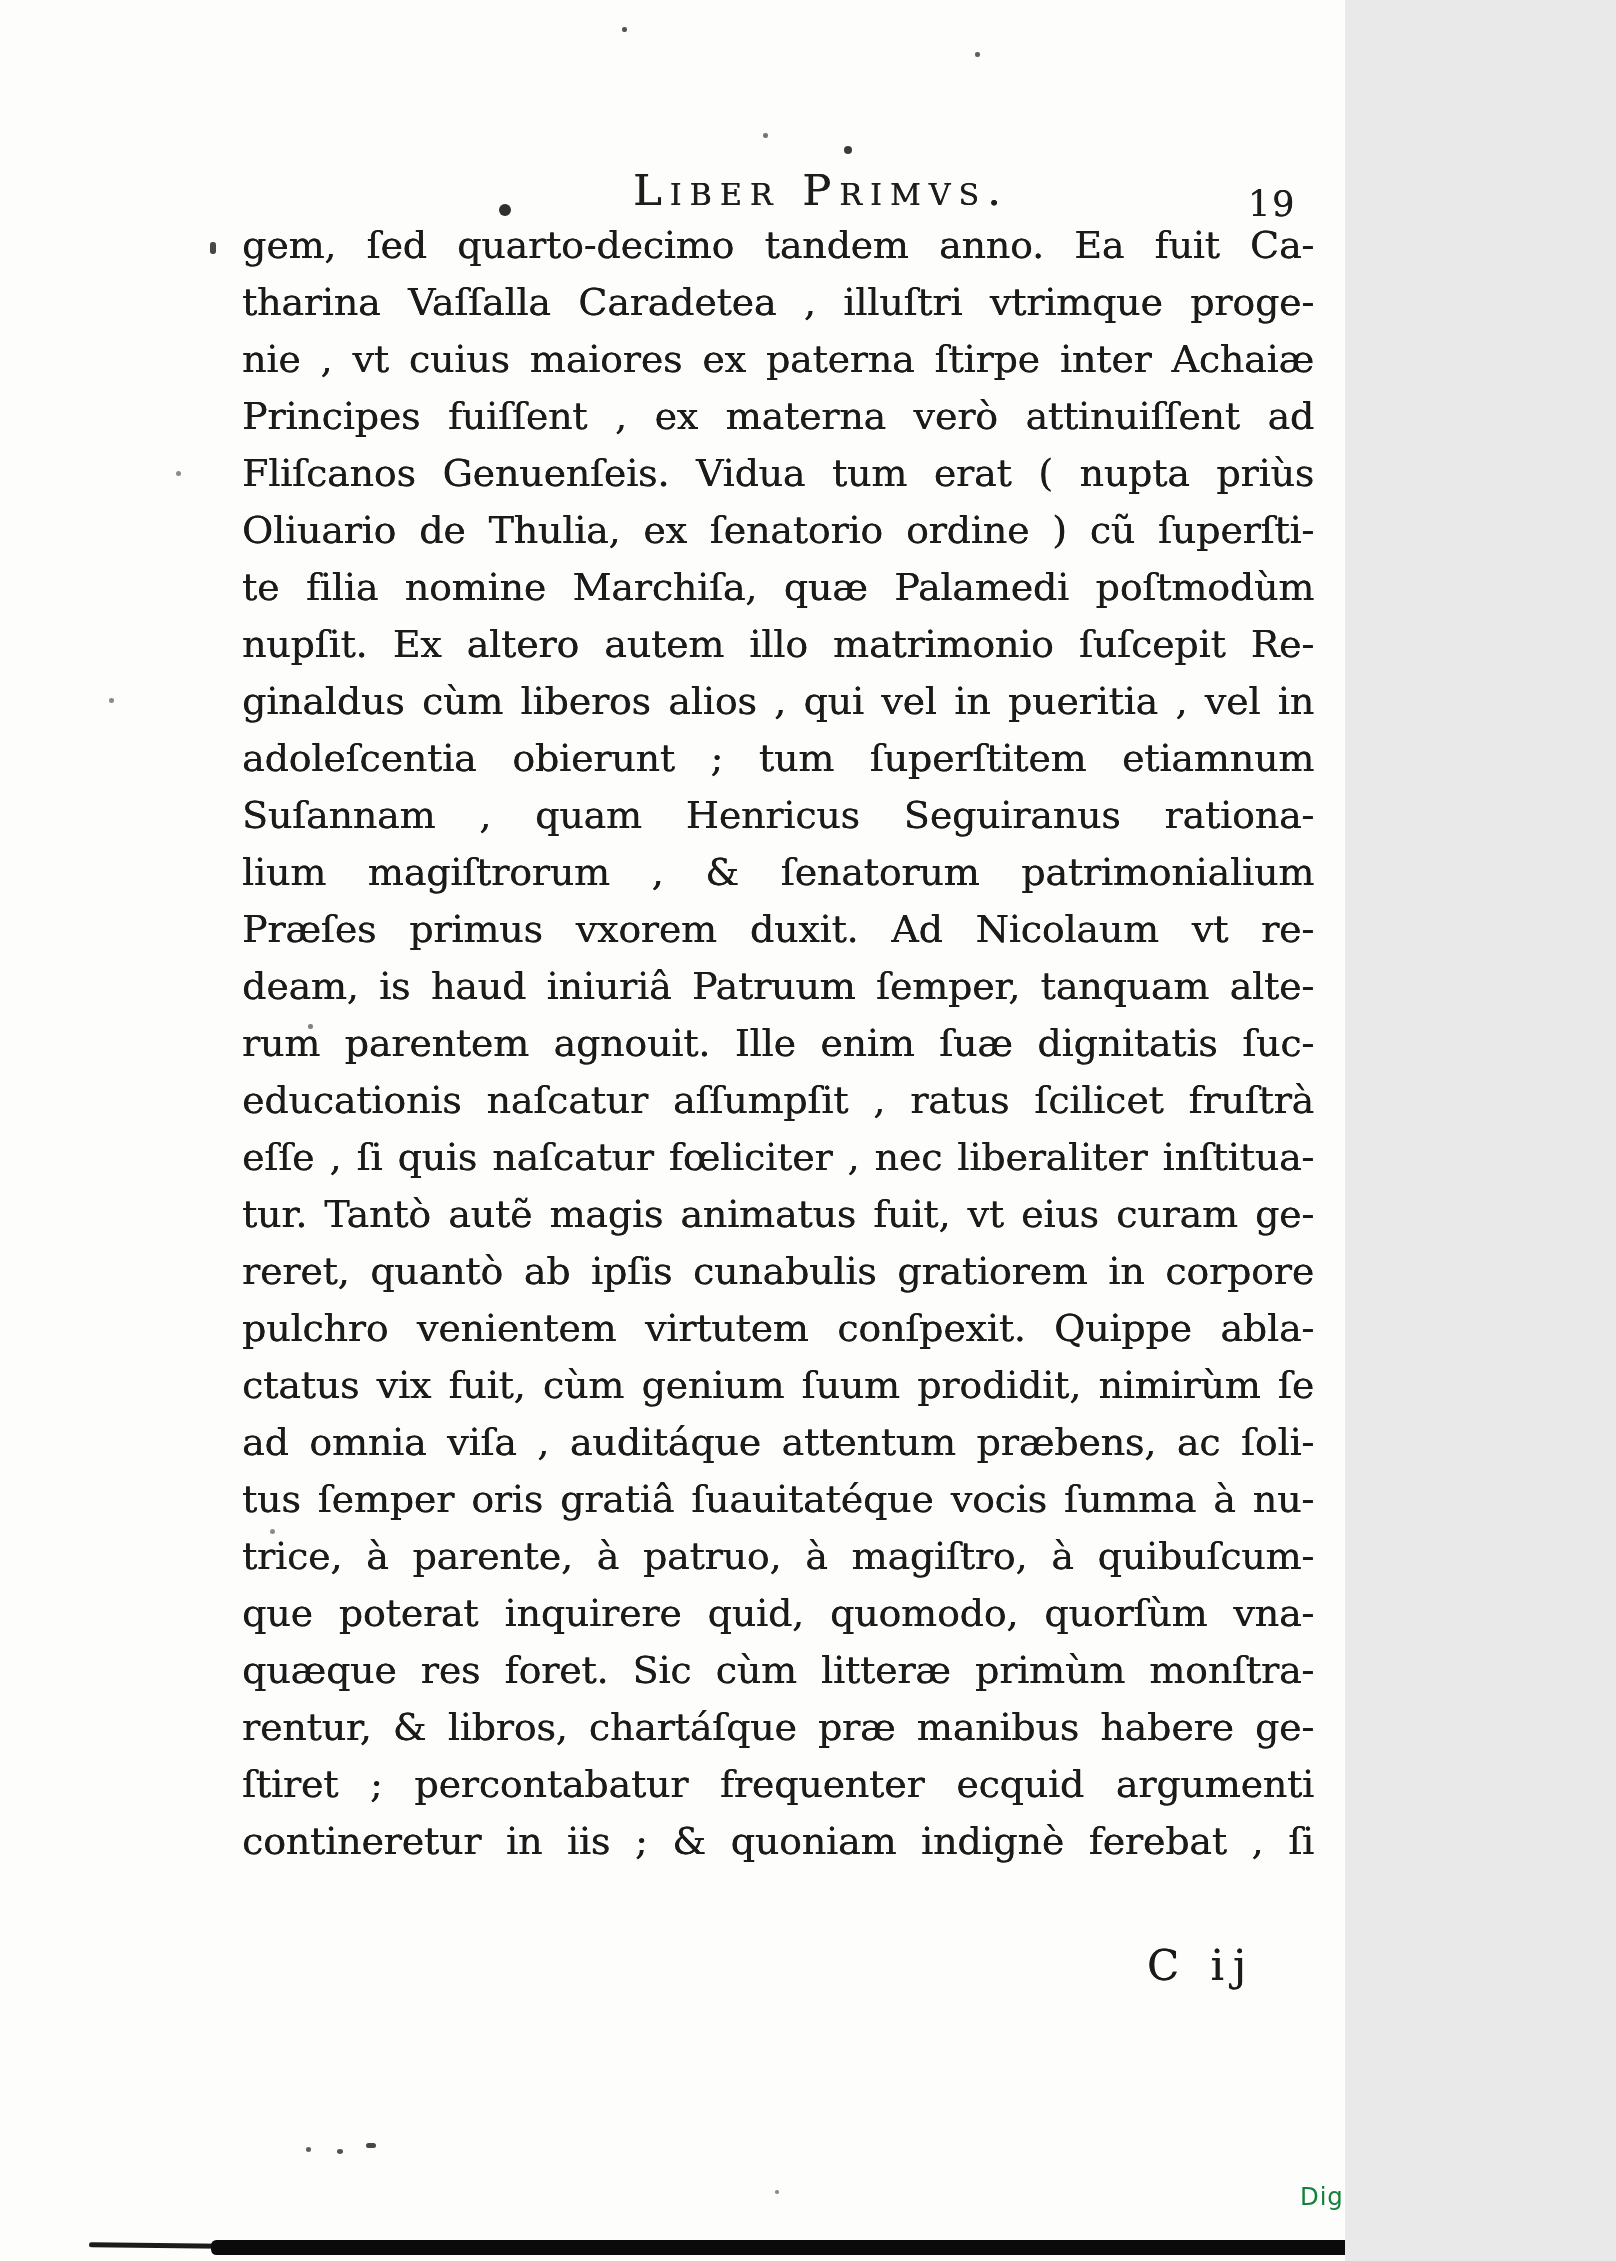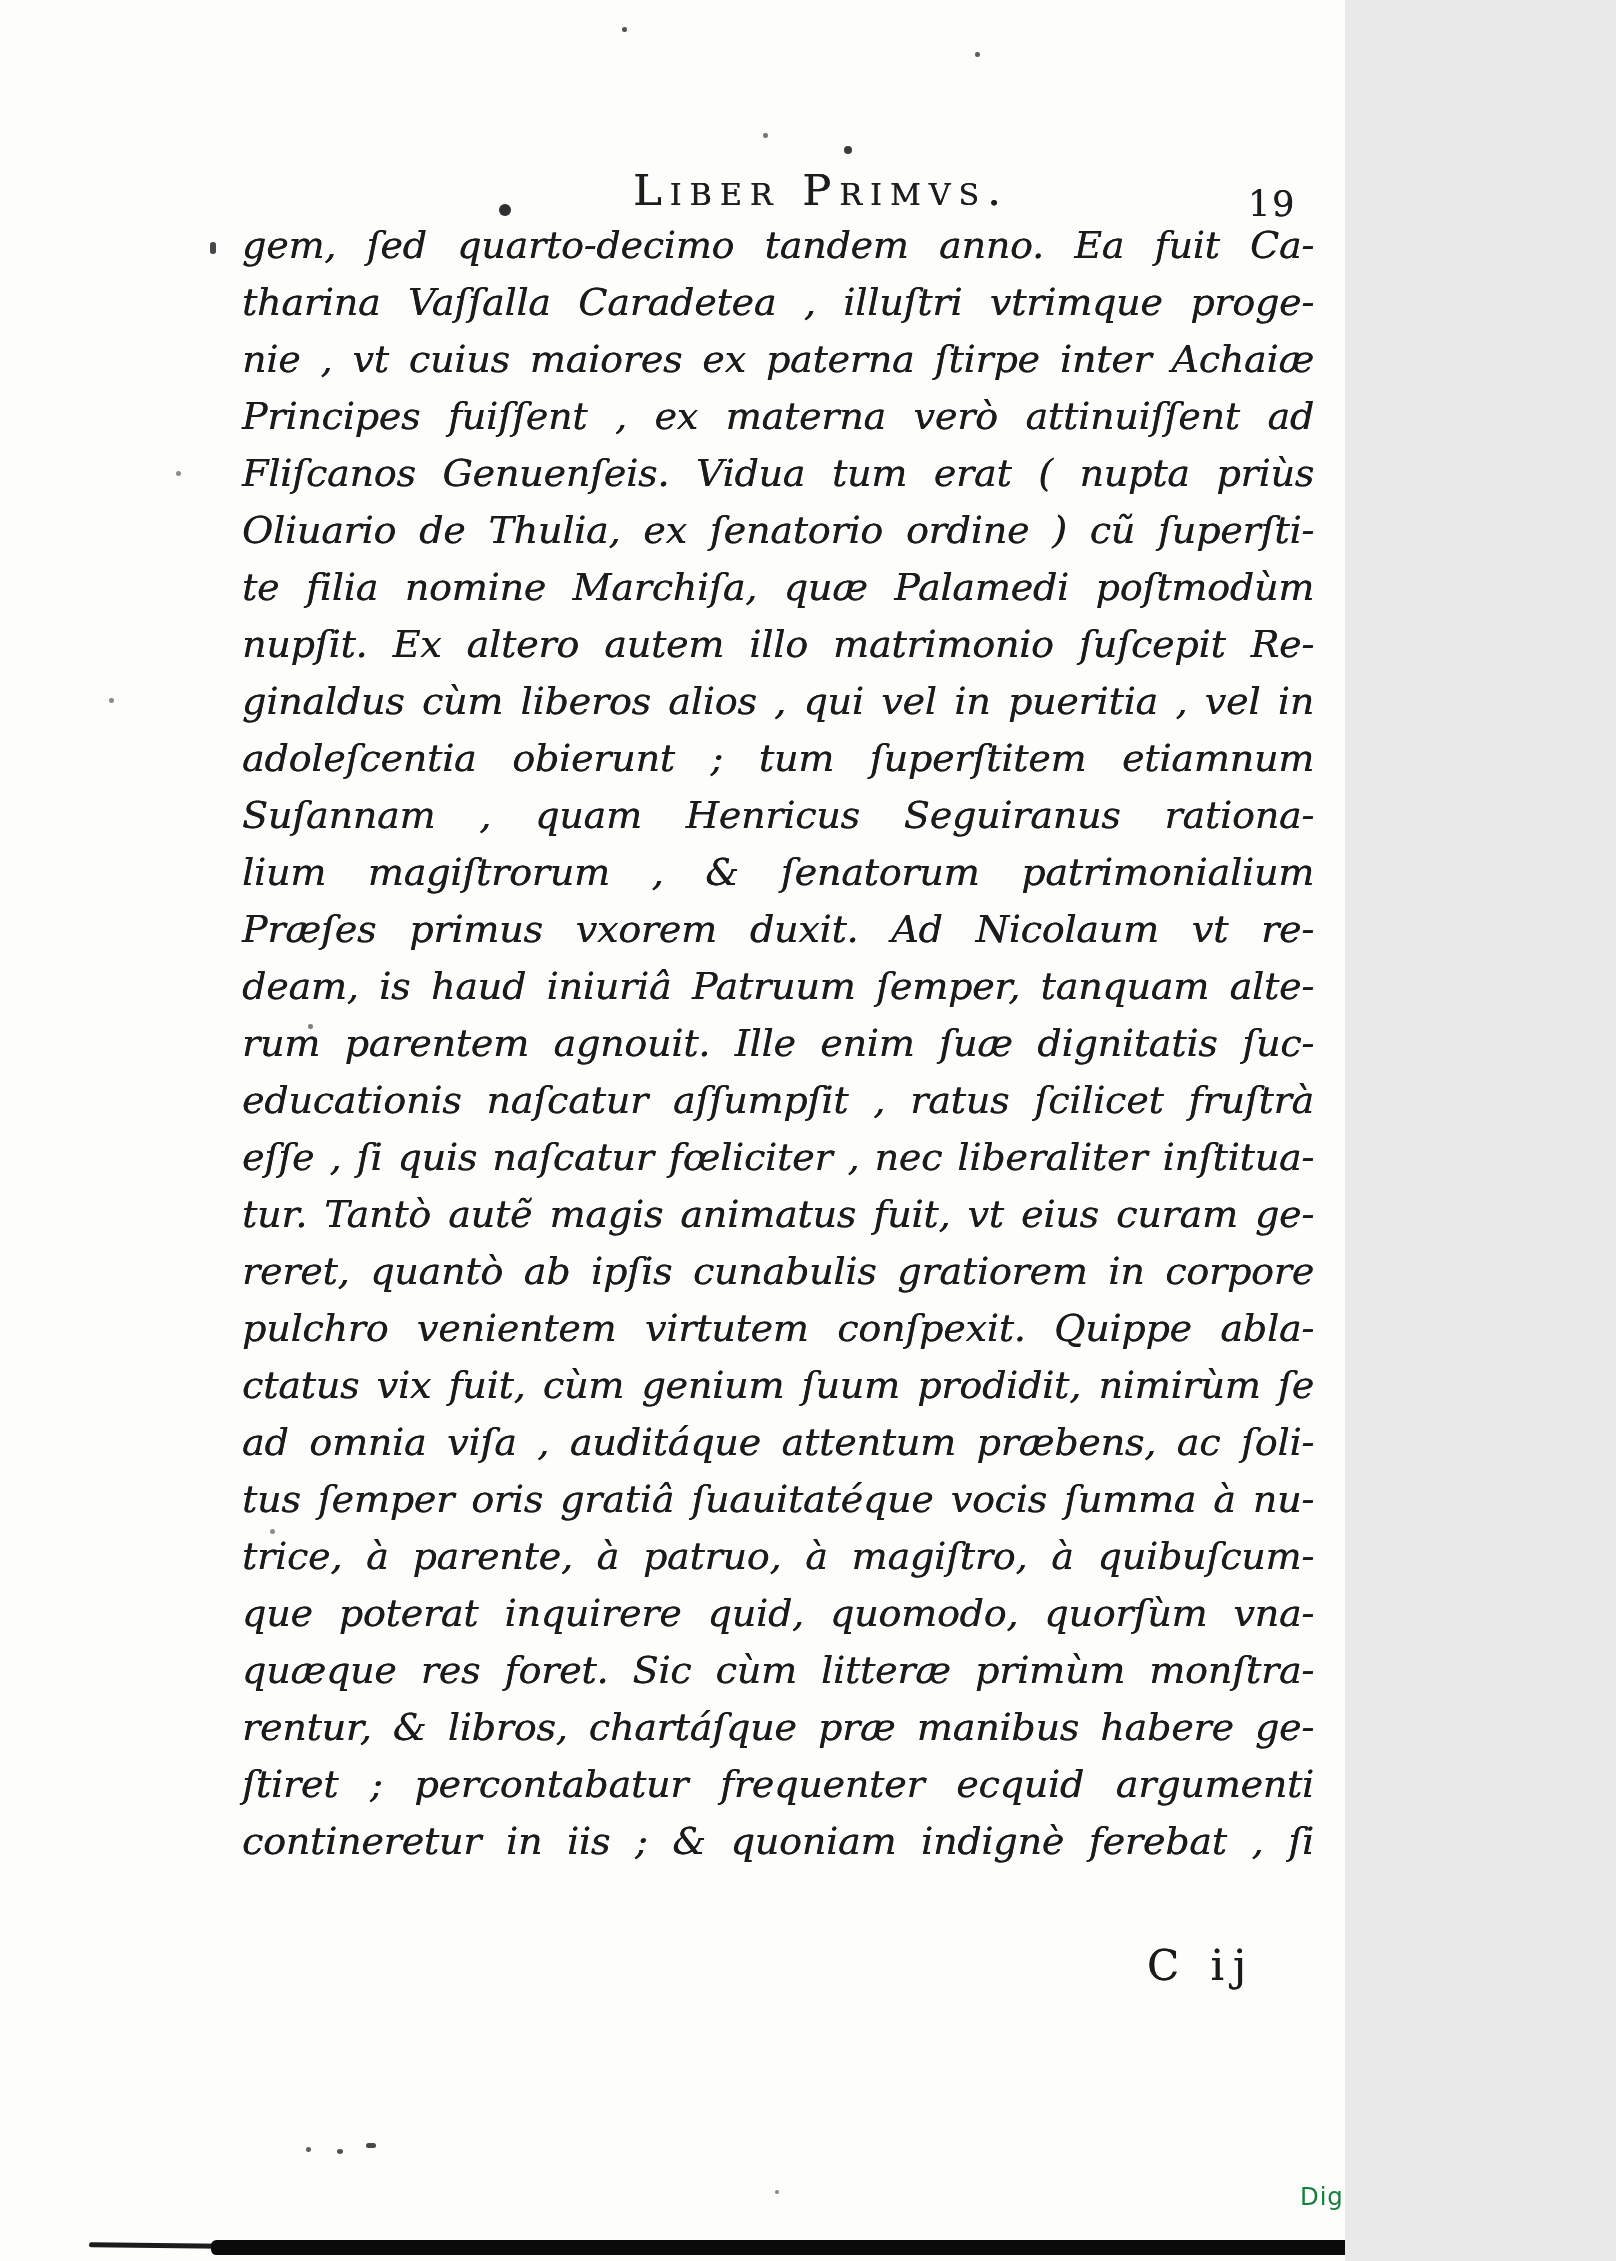--- a/index.html
+++ b/index.html
@@ -41,21 +41,20 @@
   .line{
     width:1072px;
     height:57px;
     line-height:57px;
     font-size:38px;
     letter-spacing:-0.2px;
     text-align:justify;
     text-align-last:justify;
     white-space:normal;
     text-shadow:0.3px 0 0 currentColor;
-    font-style:italic;
   }
   
   .signature{
     position:absolute;left:1147px;top:1941px;
     font-size:42px;letter-spacing:9px;
     text-shadow:0.3px 0 0 currentColor;
     white-space:nowrap;
   }
   
   .watermark{

